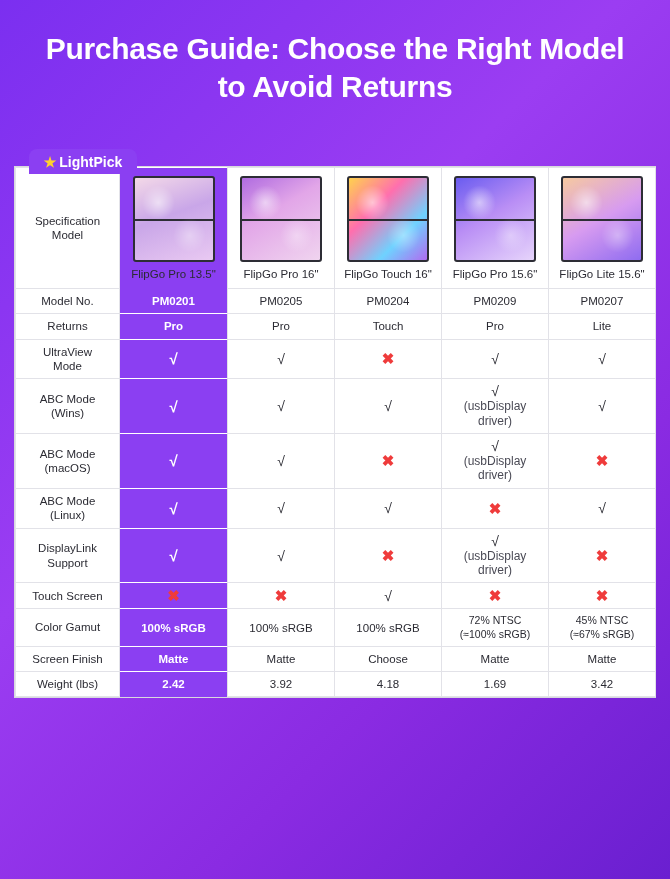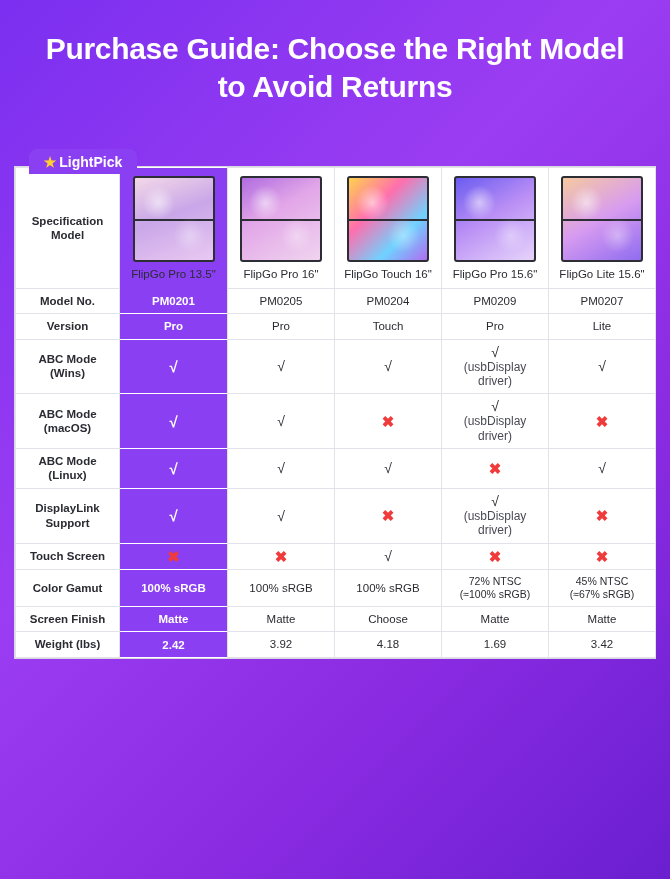--- a/index.html
+++ b/index.html
@@ -32,21 +32,21 @@
     border:1px solid #e2e2e8;
     text-align:center;
     vertical-align:middle;
     font-size:11.5px;
     color:#2b2b33;
     padding:5px 3px;
   }
   .col-spec{width:104px;}
   .col-hl{width:108px;}
   .col-n{width:107px;}
-  .rowlabel{font-size:11.5px;color:#2b2b33;line-height:1.25;font-weight:bold;}
+  .rowlabel{font-size:11.5px;color:#2b2b33;line-height:1.25;}
 
   
   .hl{
     background:#8b3ff2;
     color:#ffffff;
     font-weight:bold;
     border-left:none;border-right:none;
     border-top:none;
     border-bottom:1px dashed rgba(255,255,255,.75);
     position:relative;
@@ -168,28 +168,39 @@
         <tr>
           <td class="rowlabel">Model No.</td>
           <td class="hl">PM0201</td>
           <td>PM0205</td>
           <td>PM0204</td>
           <td>PM0209</td>
           <td>PM0207</td>
         </tr>
 
         <tr>
-          <td class="rowlabel">Version</td>
+          <td class="rowlabel">Returns</td>
           <td class="hl">Pro</td>
           <td>Pro</td>
           <td>Touch</td>
           <td>Pro</td>
           <td>Lite</td>
         </tr>
 
+        <tr>
+          <td class="rowlabel twoline">
+            <div>UltraView</div>
+            <div>Mode</div>
+          </td>
+          <td class="hl"><span class="check">√</span></td>
+          <td><span class="check">√</span></td>
+          <td><span class="cross">✖</span></td>
+          <td><span class="check">√</span></td>
+          <td><span class="check">√</span></td>
+        </tr>
 
         <tr>
           <td class="rowlabel twoline">
             <div>ABC Mode</div>
             <div>(Wins)</div>
           </td>
           <td class="hl"><span class="check">√</span></td>
           <td><span class="check">√</span></td>
           <td><span class="check">√</span></td>
           <td>

